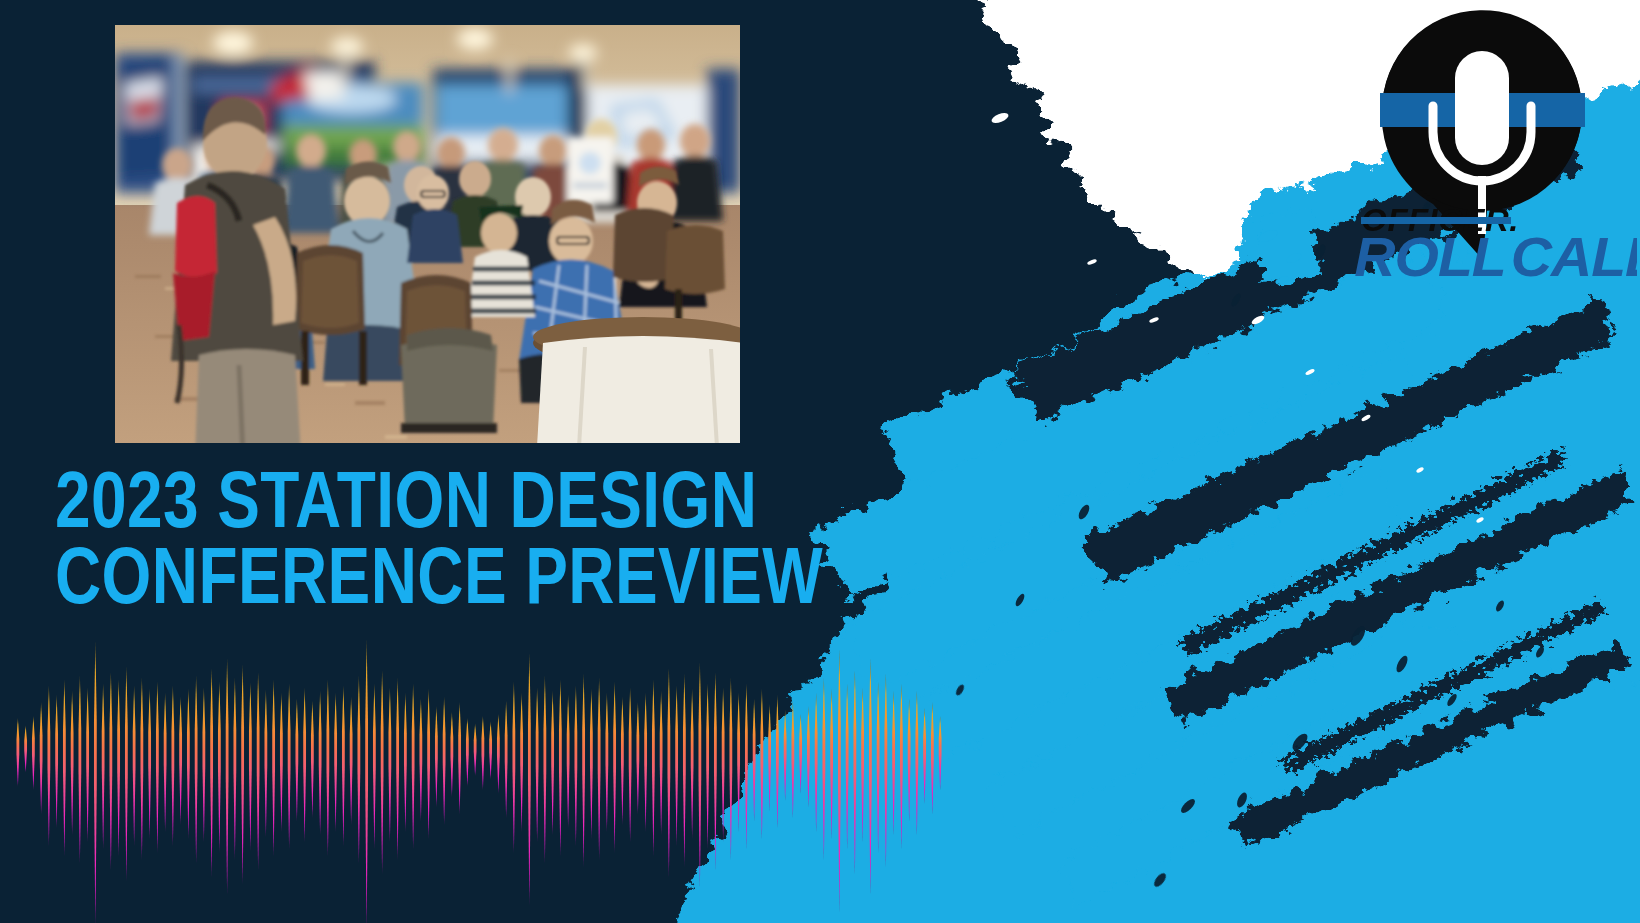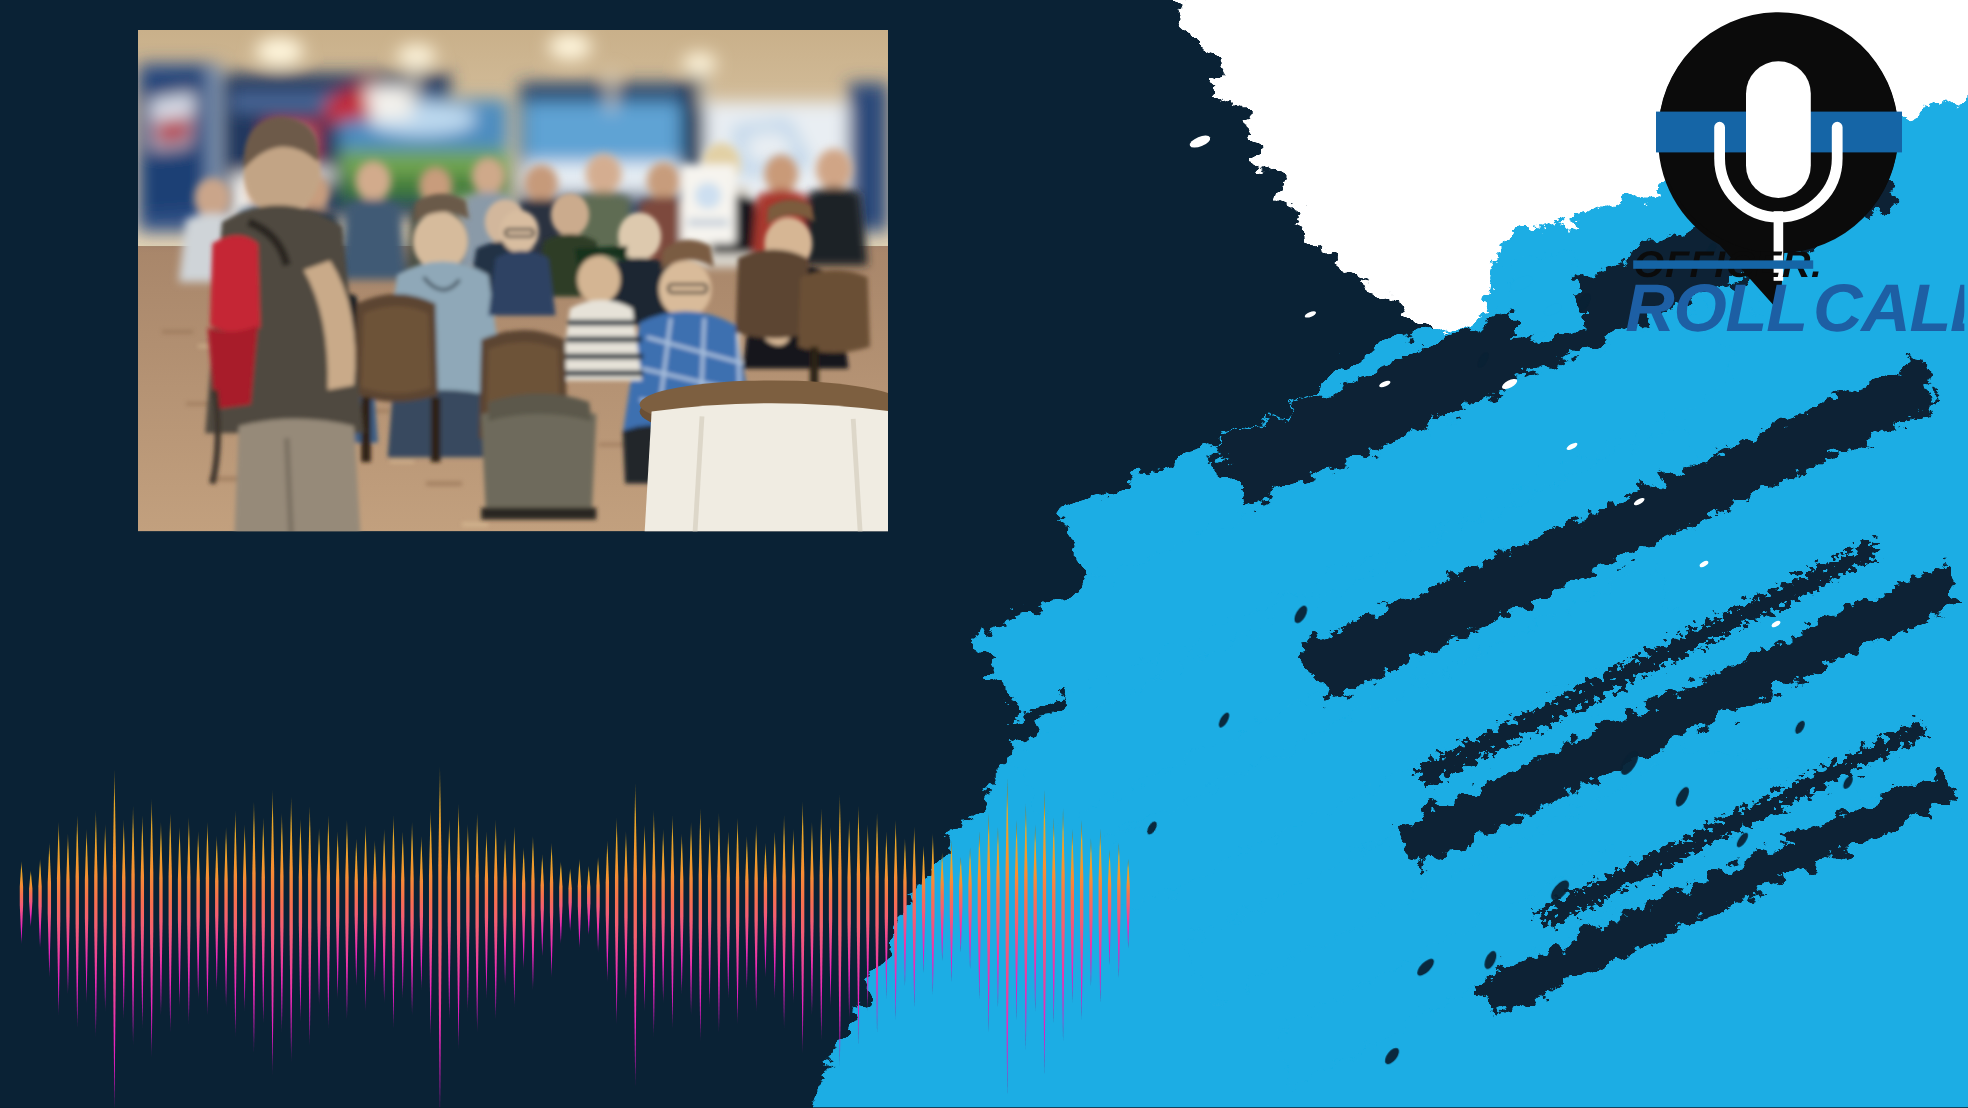--- a/index.html
+++ b/index.html
@@ -430,20 +430,24 @@
           <path d="M 428 318 q 100 -14 200 0 l 6 104 l -212 0 Z" fill="#f0ece2"></path>
           <path d="M 470 322 l -6 100" stroke="#ddd7c9" stroke-width="4" fill="none"></path>
           <path d="M 596 324 l 6 98" stroke="#ddd7c9" stroke-width="4" fill="none"></path>
         </g>
 
         <rect x="0" y="0" width="625" height="418" fill="none"></rect>
       </g>
     </svg>
   </div>
 
+  <div id="headline">
+    <span class="line l1">2023 STATION DESIGN</span>
+    <span class="line l2">CONFERENCE PREVIEW</span>
+  </div>
 
   <div id="waveform">
     <svg id="wave-svg" viewBox="0 0 930 278" preserveAspectRatio="none" xmlns="http://www.w3.org/2000/svg">
       <defs>
         <linearGradient id="waveGrad" x1="0" y1="0" x2="0" y2="1">
           <stop offset="0.00" stop-color="#6b5a1e"></stop>
           <stop offset="0.10" stop-color="#e8a927"></stop>
           <stop offset="0.26" stop-color="#f5922f"></stop>
           <stop offset="0.40" stop-color="#f7714f"></stop>
           <stop offset="0.50" stop-color="#f4606f"></stop>

